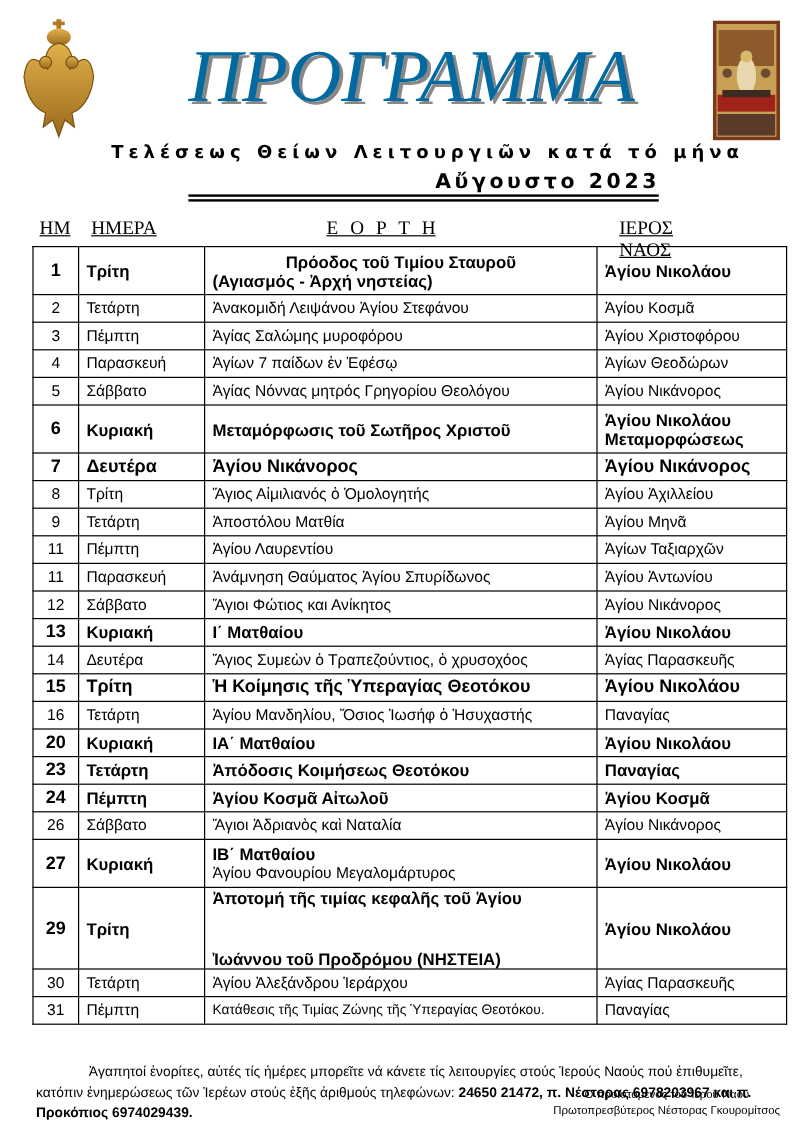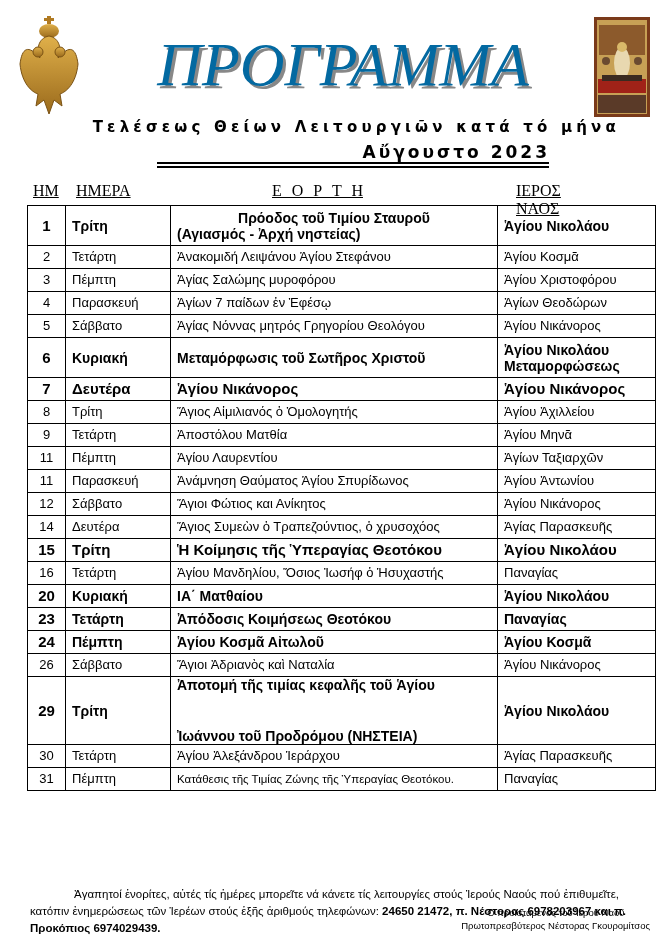--- a/index.html
+++ b/index.html
@@ -149,20 +149,26 @@
         <td><span>Παρασκευή</span></td>
         <td class="fest"><span>Ἀνάμνηση Θαύματος  Ἁγίου Σπυρίδωνος</span></td>
         <td><span>Ἁγίου Ἀντωνίου</span></td>
       </tr>
       <tr class="">
         <td class="num"><span>12</span></td>
         <td><span>Σάββατο</span></td>
         <td class="fest"><span>Ἅγιοι Φώτιος και Ανίκητος</span></td>
         <td><span>Ἁγίου Νικάνορος</span></td>
       </tr>
+      <tr class="b">
+        <td class="num"><span>13</span></td>
+        <td><span>Κυριακή</span></td>
+        <td class="fest"><span>Ι΄ Ματθαίου</span></td>
+        <td><span>Ἁγίου Νικολάου</span></td>
+      </tr>
       <tr class="">
         <td class="num"><span>14</span></td>
         <td><span>Δευτέρα</span></td>
         <td class="fest"><span>Ἅγιος Συμεὼν ὁ Τραπεζούντιος, ὁ χρυσοχόος</span></td>
         <td><span>Ἁγίας Παρασκευῆς</span></td>
       </tr>
       <tr class="b big">
         <td class="num"><span>15</span></td>
         <td><span>Τρίτη</span></td>
         <td class="fest"><span>Ἡ Κοίμησις τῆς Ὑπεραγίας Θεοτόκου</span></td>
@@ -192,20 +198,29 @@
         <td class="fest"><span>Ἁγίου Κοσμᾶ Αἰτωλοῦ</span></td>
         <td><span>Ἁγίου Κοσμᾶ</span></td>
       </tr>
       <tr class="">
         <td class="num"><span>26</span></td>
         <td><span>Σάββατο</span></td>
         <td class="fest"><span>Ἅγιοι Ἀδριανὸς καὶ Ναταλία</span></td>
         <td><span>Ἁγίου Νικάνορος</span></td>
       </tr>
       <tr class="b tall">
+        <td class="num"><span>27</span></td>
+        <td><span>Κυριακή</span></td>
+        <td class="fest">
+          <span style="display: block;">ΙΒ΄ Ματθαίου</span>
+          <span class="sub" style="display: block;">Ἁγίου Φανουρίου Μεγαλομάρτυρος</span>
+        </td>
+        <td><span>Ἁγίου Νικολάου</span></td>
+      </tr>
+      <tr class="b tall">
         <td class="num"><span>29</span></td>
         <td><span>Τρίτη</span></td>
         <td class="fest">
           <span style="display: block;">Ἀποτομή τῆς τιμίας κεφαλῆς τοῦ Ἁγίου</span>
           <span style="display: block; margin-top: 35px;">Ἰωάννου τοῦ Προδρόμου (ΝΗΣΤΕΙΑ)</span>
         </td>
         <td><span>Ἁγίου Νικολάου</span></td>
       </tr>
       <tr class="">
         <td class="num"><span>30</span></td>

